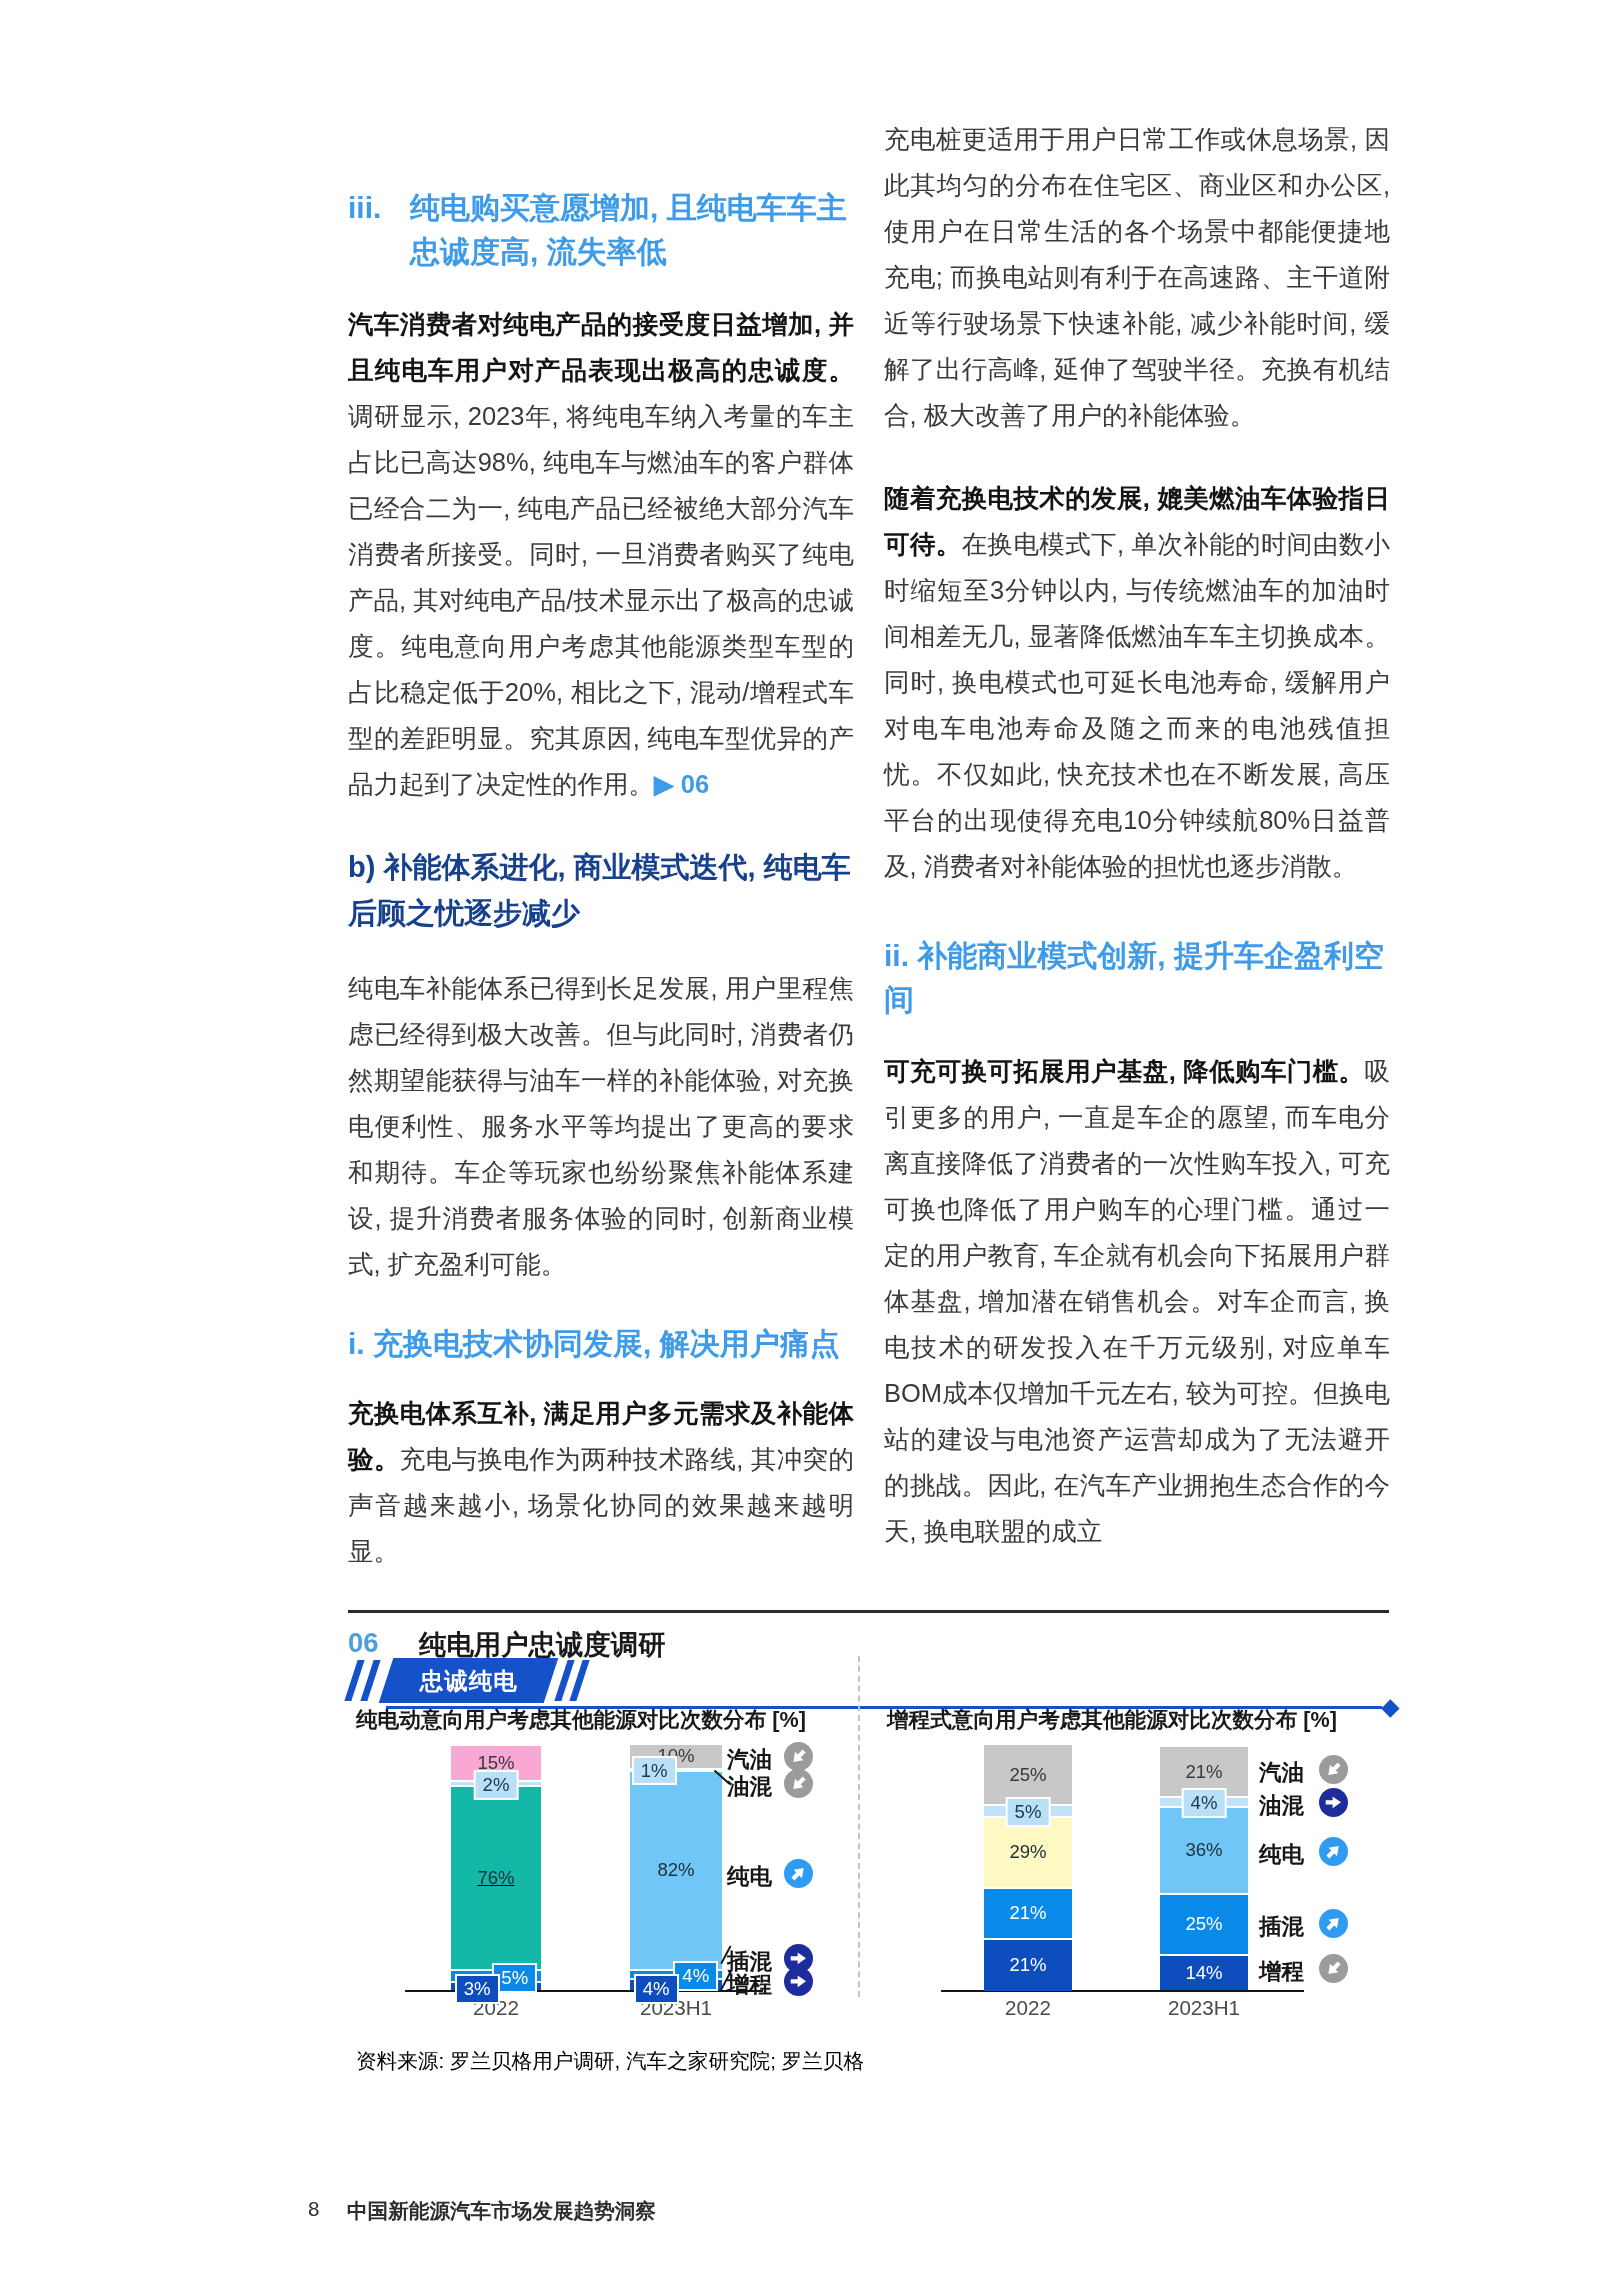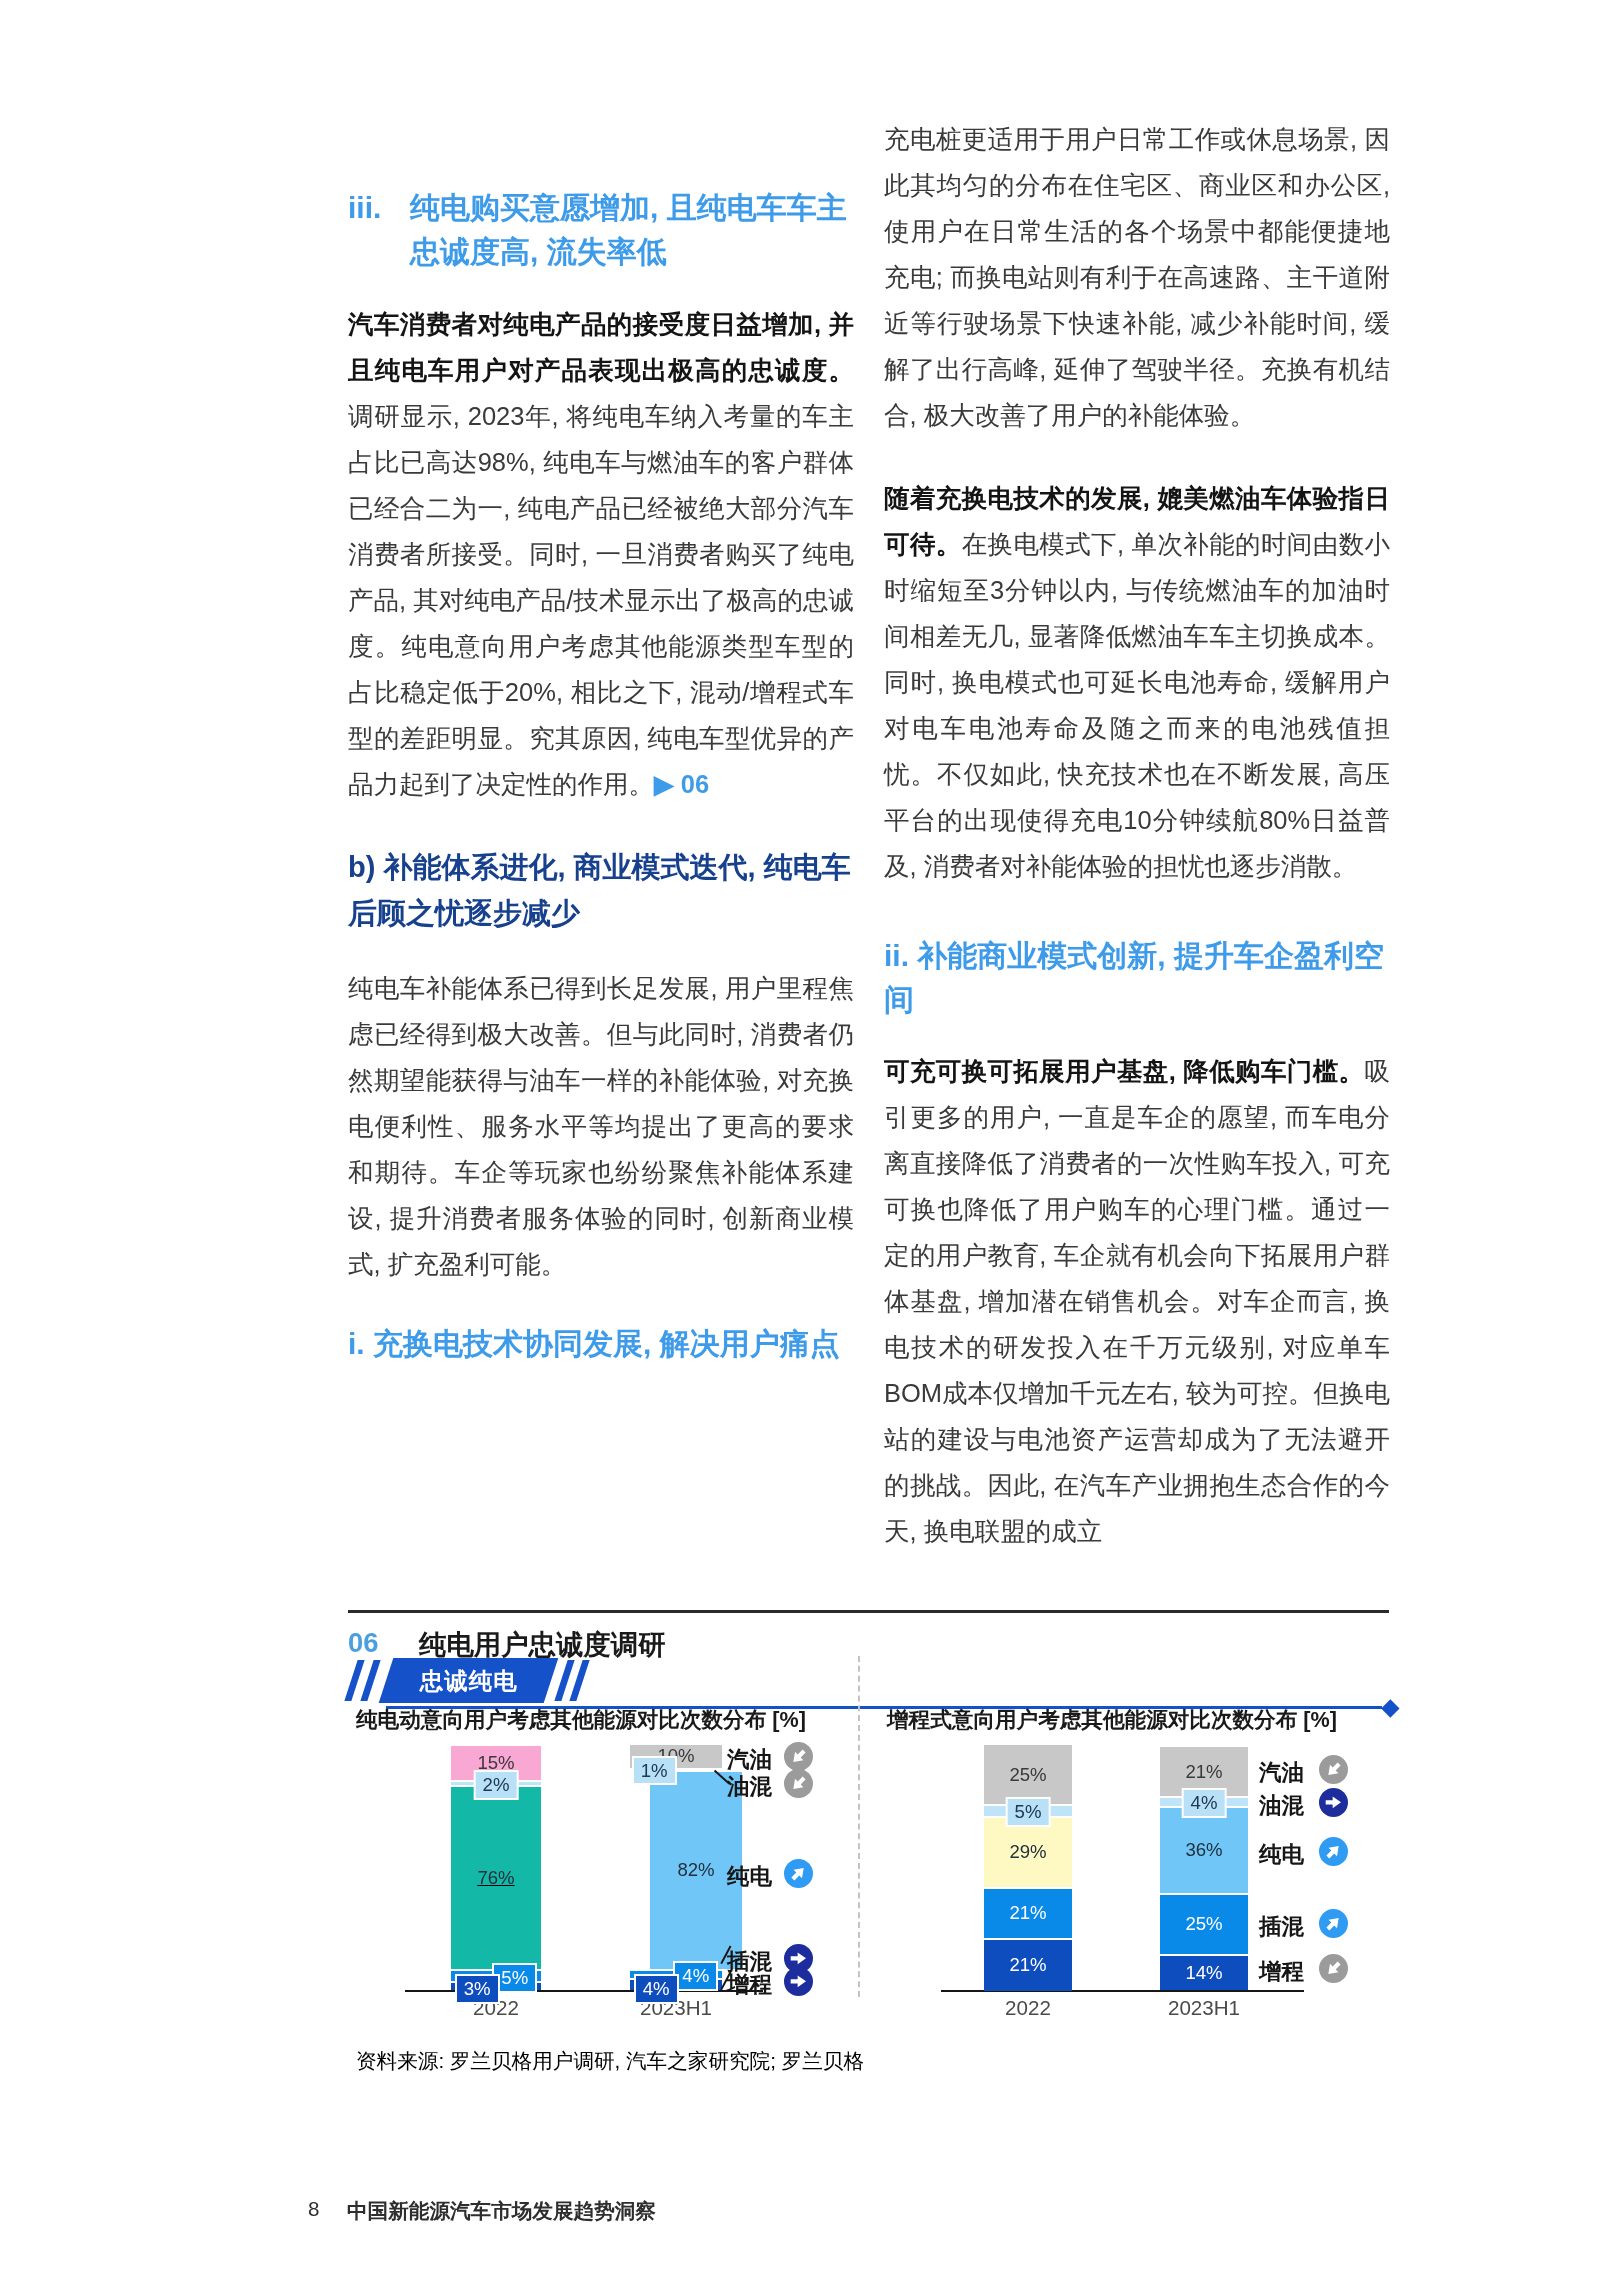--- a/index.html
+++ b/index.html
@@ -61,20 +61,23 @@
     <div class="h-blue h-iii">
       <span class="marker">iii.</span>
       <span>纯电购买意愿增加, 且纯电车车主忠诚度高, 流失率低</span>
     </div>
     <p class="body-text" style="margin-top:27.4px;">
       <b>汽车消费者对纯电产品的接受度日益增加, 并且纯电车用户对产品表现出极高的忠诚度。</b><span>调研显示, 2023年, 将纯电车纳入考量的车主占比已高达98%, 纯电车与燃油车的客户群体已经合二为一, 纯电产品已经被绝大部分汽车消费者所接受。同时, 一旦消费者购买了纯电产品, 其对纯电产品/技术显示出了极高的忠诚度。纯电意向用户考虑其他能源类型车型的占比稳定低于20%, 相比之下, 混动/增程式车型的差距明显。究其原因, 纯电车型优异的产品力起到了决定性的作用。</span><span class="ref">▶ 06</span>
     </p>
     <div class="h-navy" style="margin-top:37px;">b) 补能体系进化, 商业模式迭代, 纯电车后顾之忧逐步减少</div>
     <p class="body-text" style="margin-top:29px;">纯电车补能体系已得到长足发展, 用户里程焦虑已经得到极大改善。但与此同时, 消费者仍然期望能获得与油车一样的补能体验, 对充换电便利性、服务水平等均提出了更高的要求和期待。车企等玩家也纷纷聚焦补能体系建设, 提升消费者服务体验的同时, 创新商业模式, 扩充盈利可能。</p>
     <div class="h-blue" style="margin-top:35px;">i. 充换电技术协同发展, 解决用户痛点</div>
+    <p class="body-text" style="margin-top:23.5px;">
+      <b>充换电体系互补, 满足用户多元需求及补能体验。</b><span>充电与换电作为两种技术路线, 其冲突的声音越来越小, 场景化协同的效果越来越明显。</span>
+    </p>
   </div>
 
   <div class="col" style="left:884px;top:116px;">
     <p class="body-text">充电桩更适用于用户日常工作或休息场景, 因此其均匀的分布在住宅区、商业区和办公区, 使用户在日常生活的各个场景中都能便捷地充电; 而换电站则有利于在高速路、主干道附近等行驶场景下快速补能, 减少补能时间, 缓解了出行高峰, 延伸了驾驶半径。充换有机结合, 极大改善了用户的补能体验。</p>
     <p class="body-text" style="margin-top:37px;">
       <b>随着充换电技术的发展, 媲美燃油车体验指日可待。</b><span>在换电模式下, 单次补能的时间由数小时缩短至3分钟以内, 与传统燃油车的加油时间相差无几, 显著降低燃油车车主切换成本。同时, 换电模式也可延长电池寿命, 缓解用户对电车电池寿命及随之而来的电池残值担忧。不仅如此, 快充技术也在不断发展, 高压平台的出现使得充电10分钟续航80%日益普及, 消费者对补能体验的担忧也逐步消散。</span>
     </p>
     <div class="h-blue" style="margin-top:45px;">ii. 补能商业模式创新, 提升车企盈利空间</div>
     <p class="body-text" style="margin-top:25.5px;">
       <b>可充可换可拓展用户基盘, 降低购车门槛。</b><span>吸引更多的用户, 一直是车企的愿望, 而车电分离直接降低了消费者的一次性购车投入, 可充可换也降低了用户购车的心理门槛。通过一定的用户教育, 车企就有机会向下拓展用户群体基盘, 增加潜在销售机会。对车企而言, 换电技术的研发投入在千万元级别, 对应单车BOM成本仅增加千元左右, 较为可控。但换电站的建设与电池资产运营却成为了无法避开的挑战。因此, 在汽车产业拥抱生态合作的今天, 换电联盟的成立</span>
@@ -116,21 +119,21 @@
         <div class="lbox dark" style="left: 5.9px; top: 230px;">3%</div>
         <div class="seg" style="height: 6.9px; background: rgb(14, 77, 189);"></div>
       </div>
       <div class="cat" style="left: 52px;">2022</div>
       <div class="bar" style="left: 245px; width: 92px; height: 245px;">
         <div class="seg" style="height: 24.5px; background: rgb(200, 200, 200);">
           <span class="pct-in" style="color: rgb(58, 58, 58);">10%</span>
         </div>
         <div class="lbox pale" style="left: 3.9px; top: 12.7px;">1%</div>
         <div class="seg" style="height: 2px; background: rgb(191, 227, 248);"></div>
-        <div class="seg" style="height: 199px; background: rgb(112, 199, 247); margin-left: 20px;">
+        <div class="seg" style="height: 199px; background: rgb(112, 199, 247);">
           <span class="pct-in" style="color: rgb(34, 49, 61);">82%</span>
         </div>
         <div class="lbox bright" style="right: 5.9px; top: 218px;">4%</div>
         <div class="seg" style="height: 9.8px; background: rgb(10, 138, 232);"></div>
         <div class="lbox dark" style="left: 5.9px; top: 231px;">4%</div>
         <div class="seg" style="height: 9.8px; background: rgb(14, 77, 189);"></div>
       </div>
       <div class="cat" style="left: 232px;">2023H1</div>
     </div>
   <div class="plot" id="plot1" style="left:941px;top:1745px;width:363px;height:245px;">

